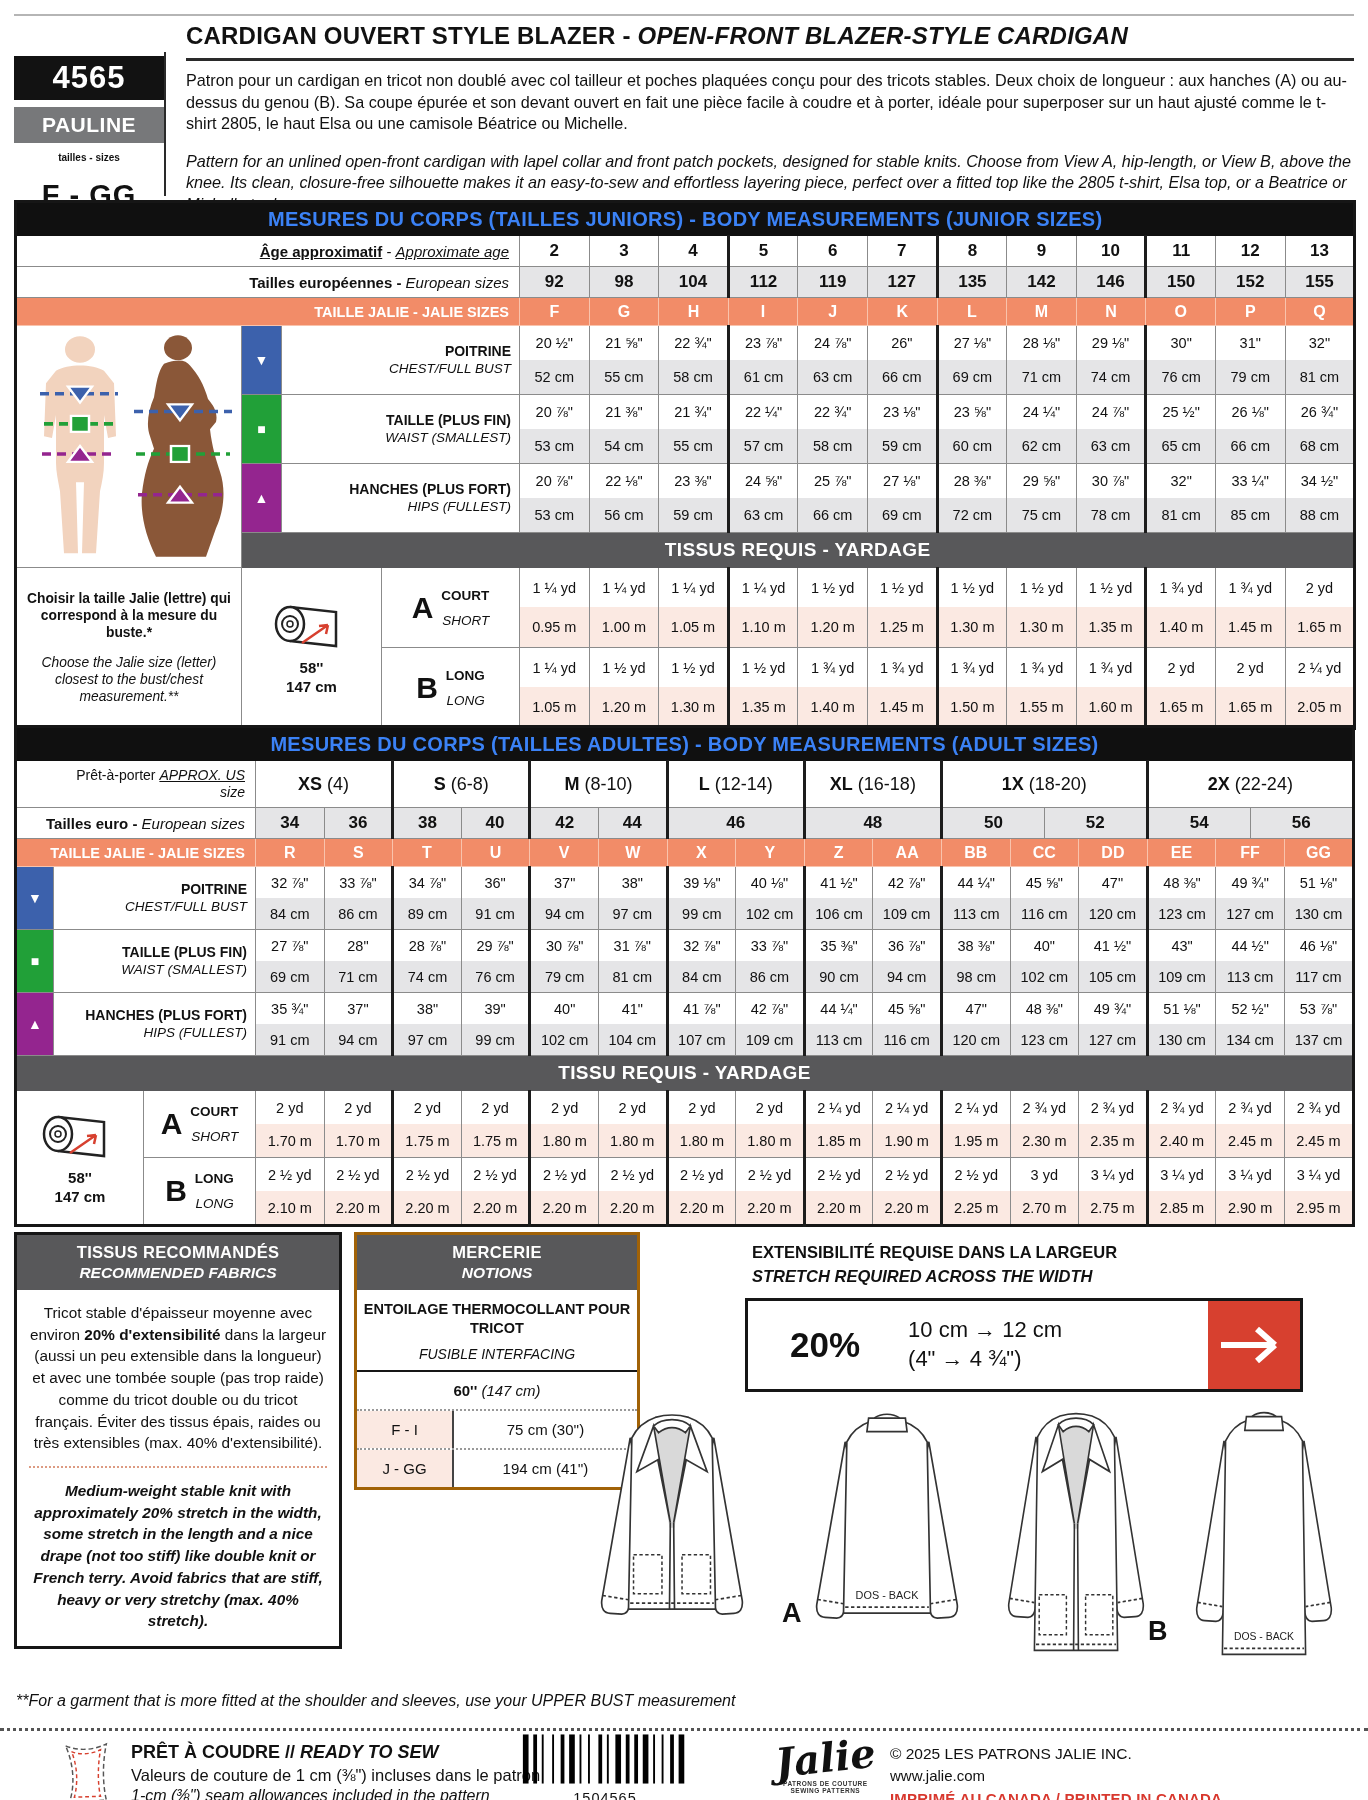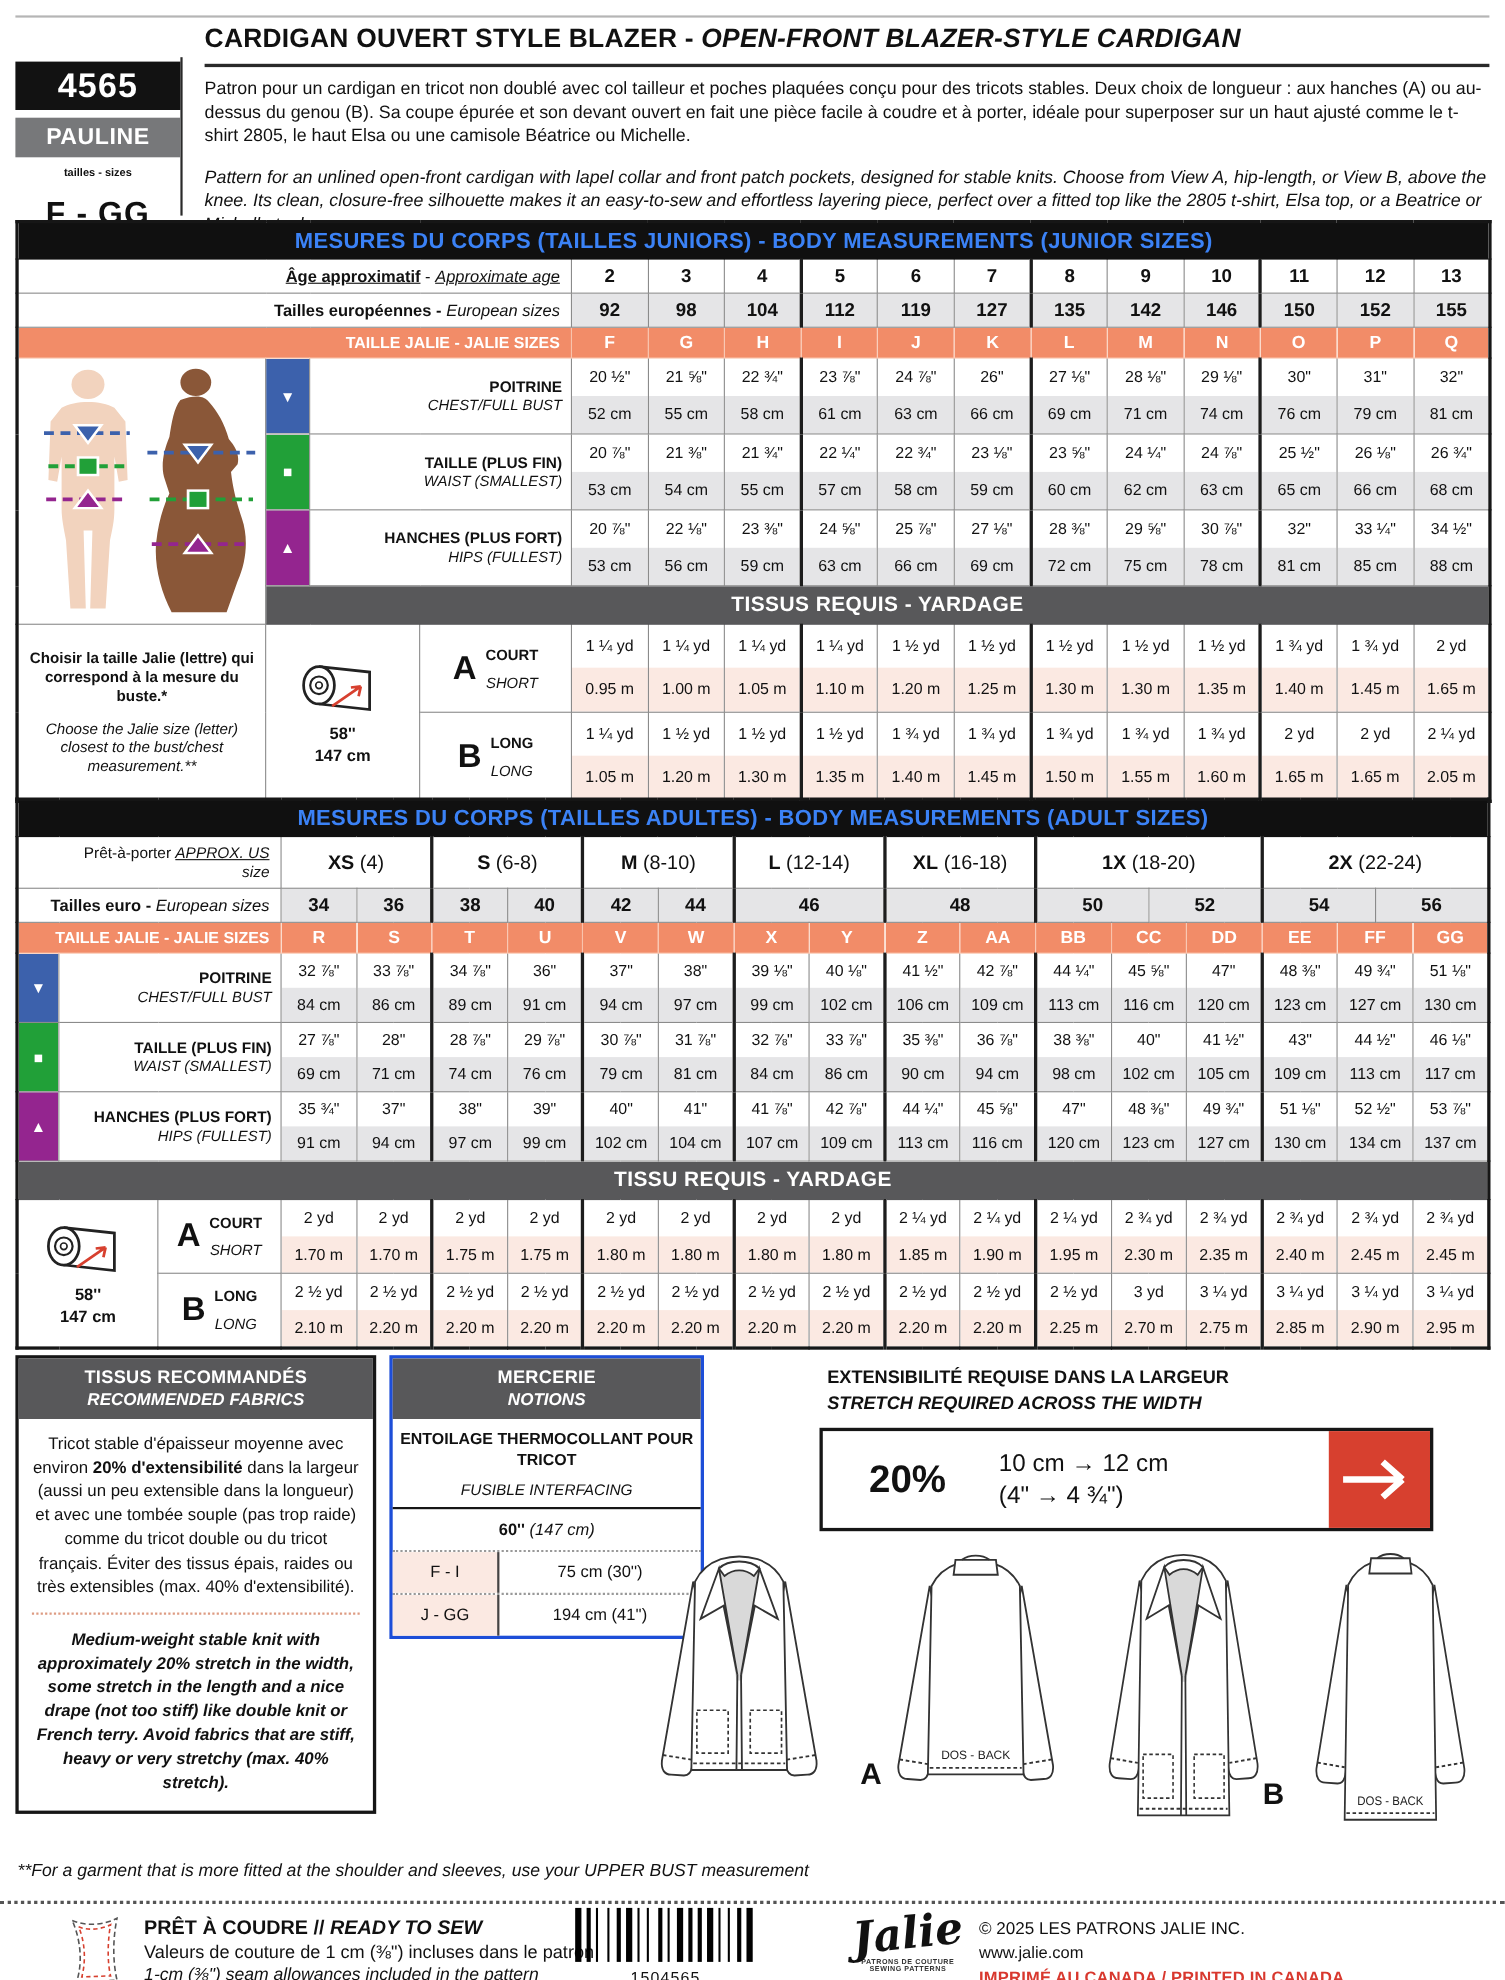--- a/index.html
+++ b/index.html
@@ -46,30 +46,30 @@
   .us-b{font-weight:bold;}
   td.us-lbl{text-align:right;padding-right:10px;font-size:14px;line-height:1.25;}
   td.choose-cell{background:#fff;padding:6px 10px;font-size:13.8px;line-height:1.25;}
   .choose-fr{font-weight:bold;} .choose-en{font-style:italic;margin-top:12px;}
   td.roll-cell{background:#fff;}
   .fw{font-weight:bold;font-size:15px;line-height:1.3;}
   td.view-cell{background:#fff;}
   .view-wrap{display:flex;align-items:center;justify-content:center;gap:8px;}
   .view-letter{font-size:30px;font-weight:bold;}
   .view-fr{font-weight:bold;font-size:13.5px;text-align:left;}
-  .view-en{font-style:italic;font-size:13.5px;text-align:center;margin-top:10px;}
+  .view-en{font-style:italic;font-size:13.5px;text-align:right;margin-top:10px;}
   td.diagram-cell{background:#fff;vertical-align:top;padding-top:4px;}
   
   .fab-box{position:absolute;left:14px;top:1232px;width:328px;border:3px solid #161616;background:#fff;box-sizing:border-box;}
   .box-hdr{background:#58585A;color:#fff;text-align:center;font-weight:bold;padding:8px 4px;}
   .box-hdr .l1{font-size:16.5px;letter-spacing:.3px;}
   .box-hdr .l2{font-size:15.5px;font-style:italic;margin-top:2px;}
   .fab-body{padding:12px 12px 14px 12px;text-align:center;font-size:15.3px;line-height:1.42;}
   .fab-en{font-style:italic;border-top:2px dotted #dd9b82;margin-top:12px;padding-top:12px;font-weight:bold;}
-  .not-box{position:absolute;left:354px;top:1232px;width:286px;border:3px solid #1d4ed8;background:#fff;box-sizing:border-box;}
+  .not-box{position:absolute;left:354px;top:1232px;width:286px;border:3px solid #a16207;background:#fff;box-sizing:border-box;}
   .not-prod{padding:10px 6px 8px 6px;text-align:center;}
   .not-prod .p1{font-weight:bold;font-size:14.5px;line-height:1.3;}
   .not-prod .p2{font-style:italic;font-size:14px;margin-top:8px;}
   .not-width{border-top:2px solid #161616;text-align:center;padding:10px 0;font-size:15px;}
   .not-width .w1{font-weight:bold;} .not-width .w2{font-style:italic;}
   .not-row{display:flex;border-top:2px dotted #999;}
   .not-row .c1{width:95px;background:#FBE9E2;border-right:2px solid #444;padding:10px 0;text-align:center;font-size:15px;}
   .not-row .c2{flex:1;padding:10px 0;text-align:center;font-size:15px;}
   .str-title{position:absolute;left:752px;top:1241px;width:560px;font-weight:bold;font-size:16.5px;line-height:1.45;}
   .str-title .en{font-style:italic;}

